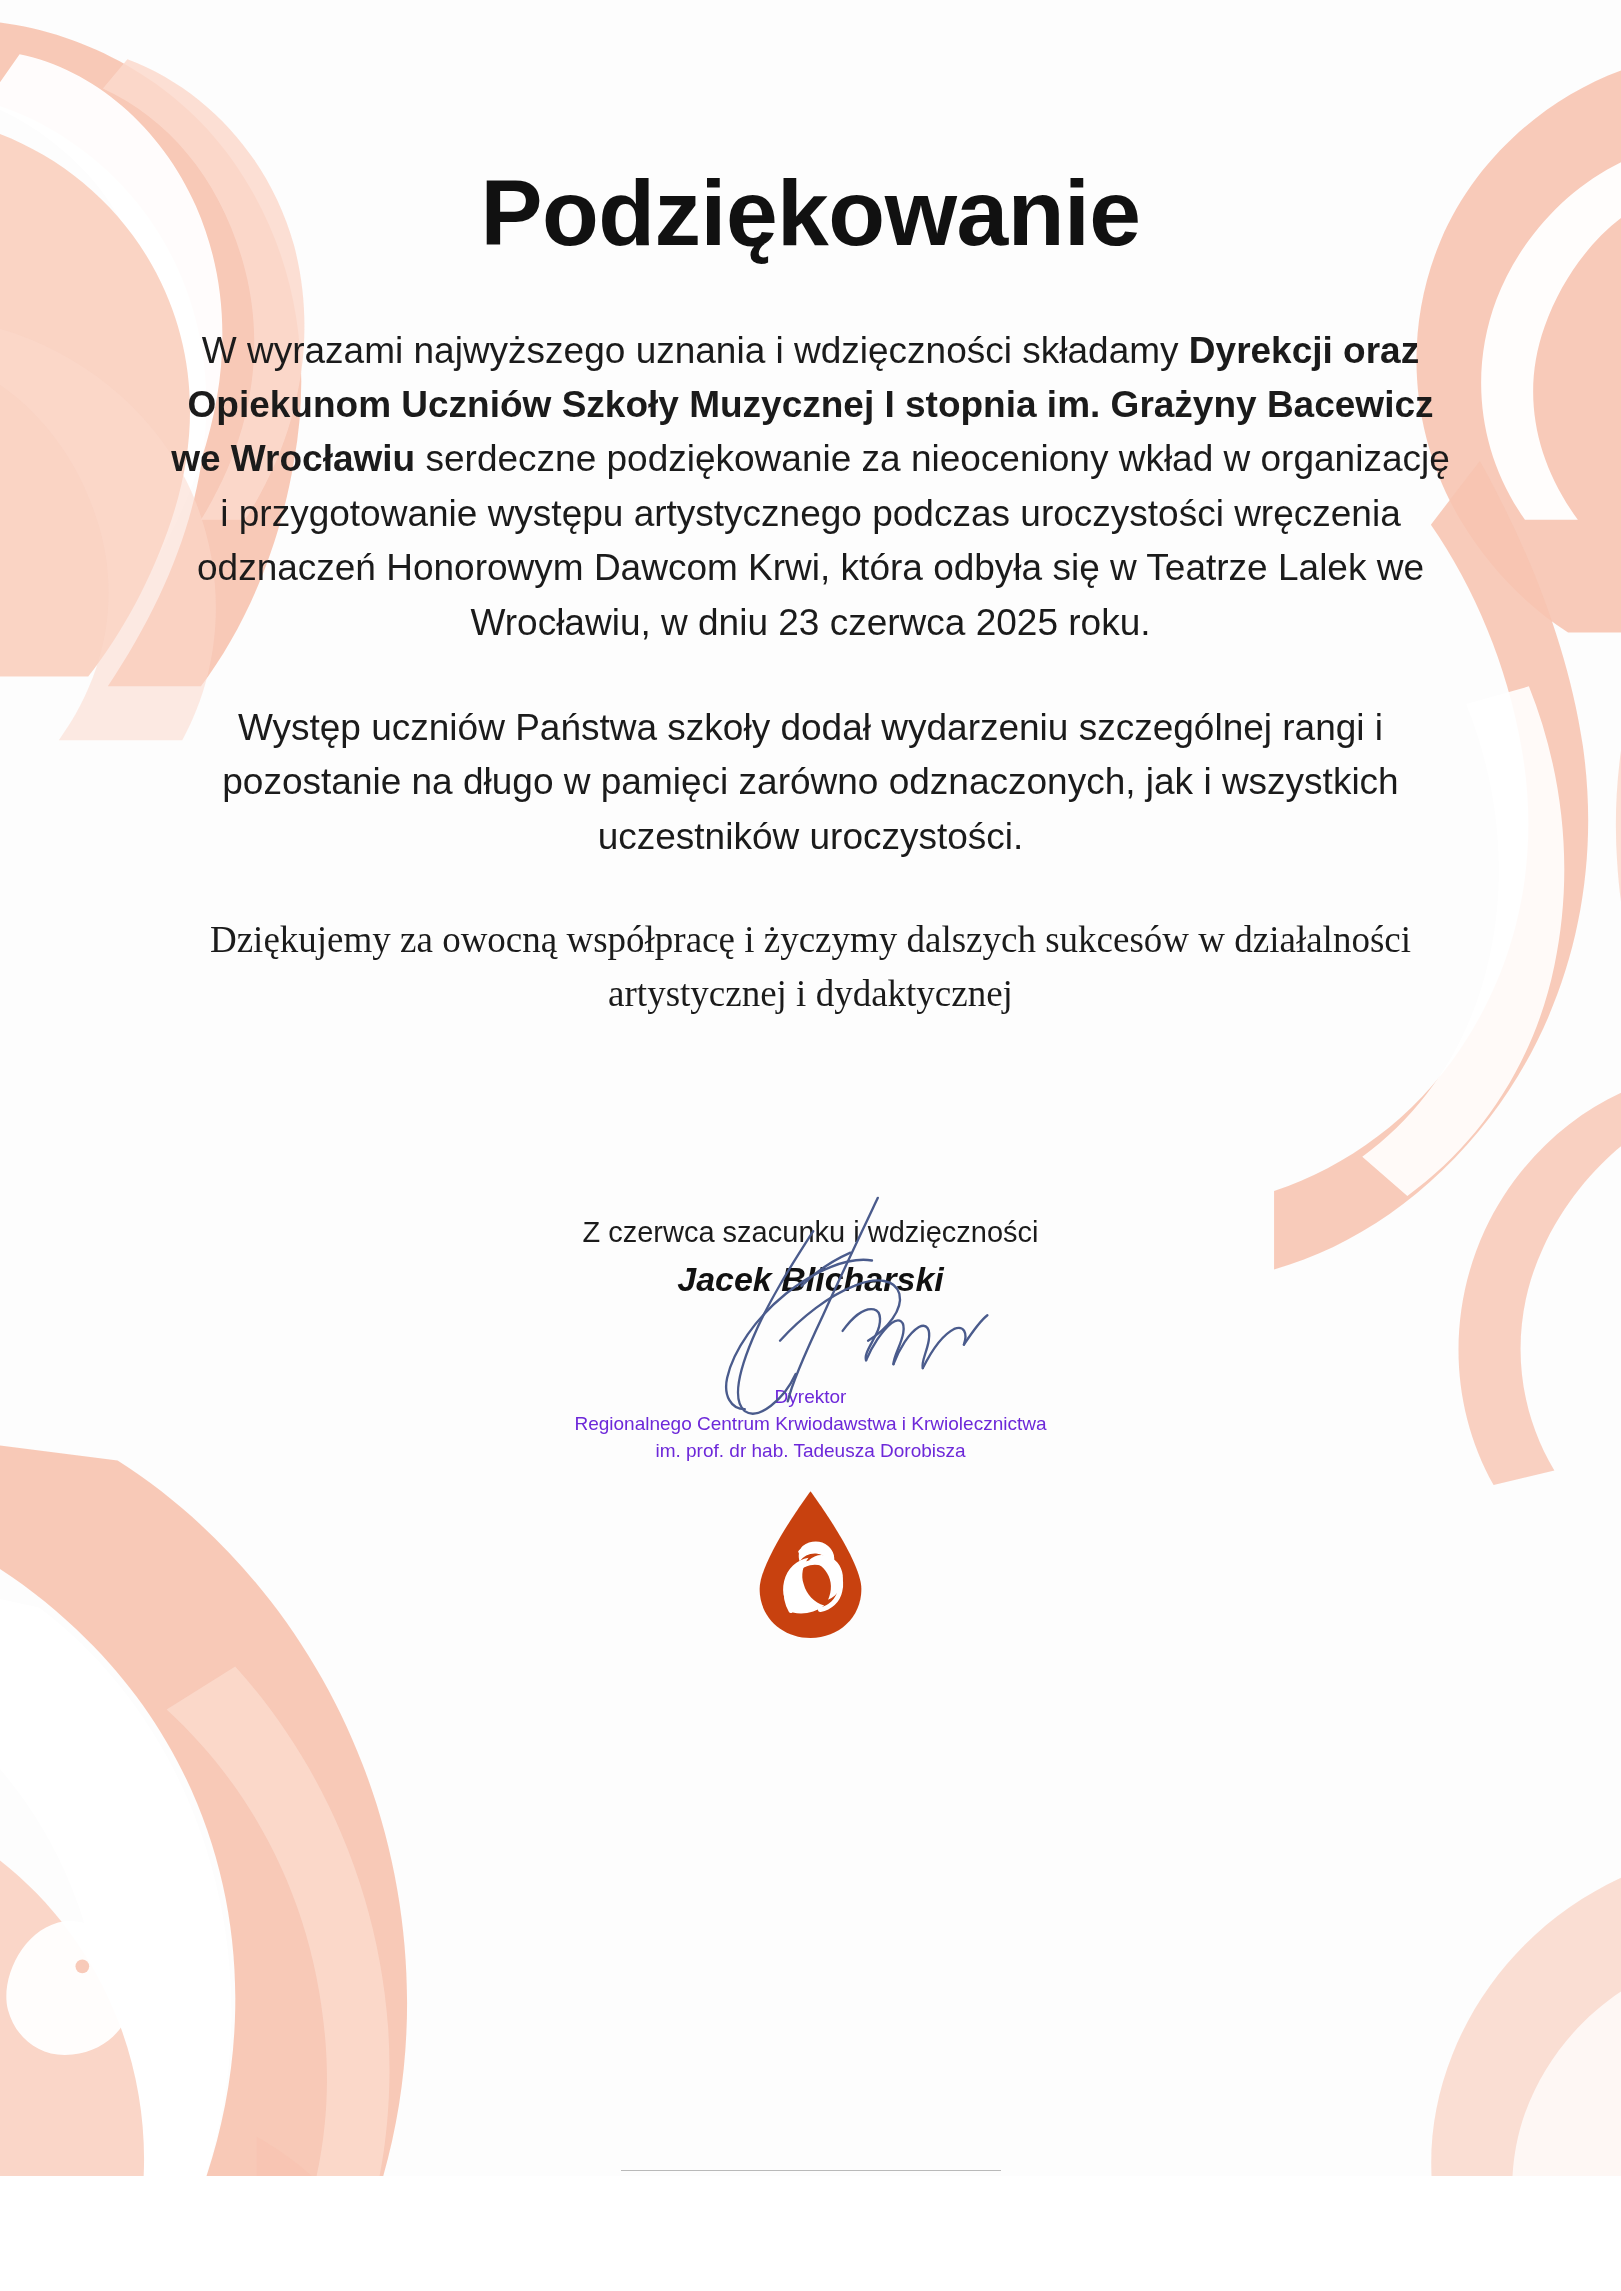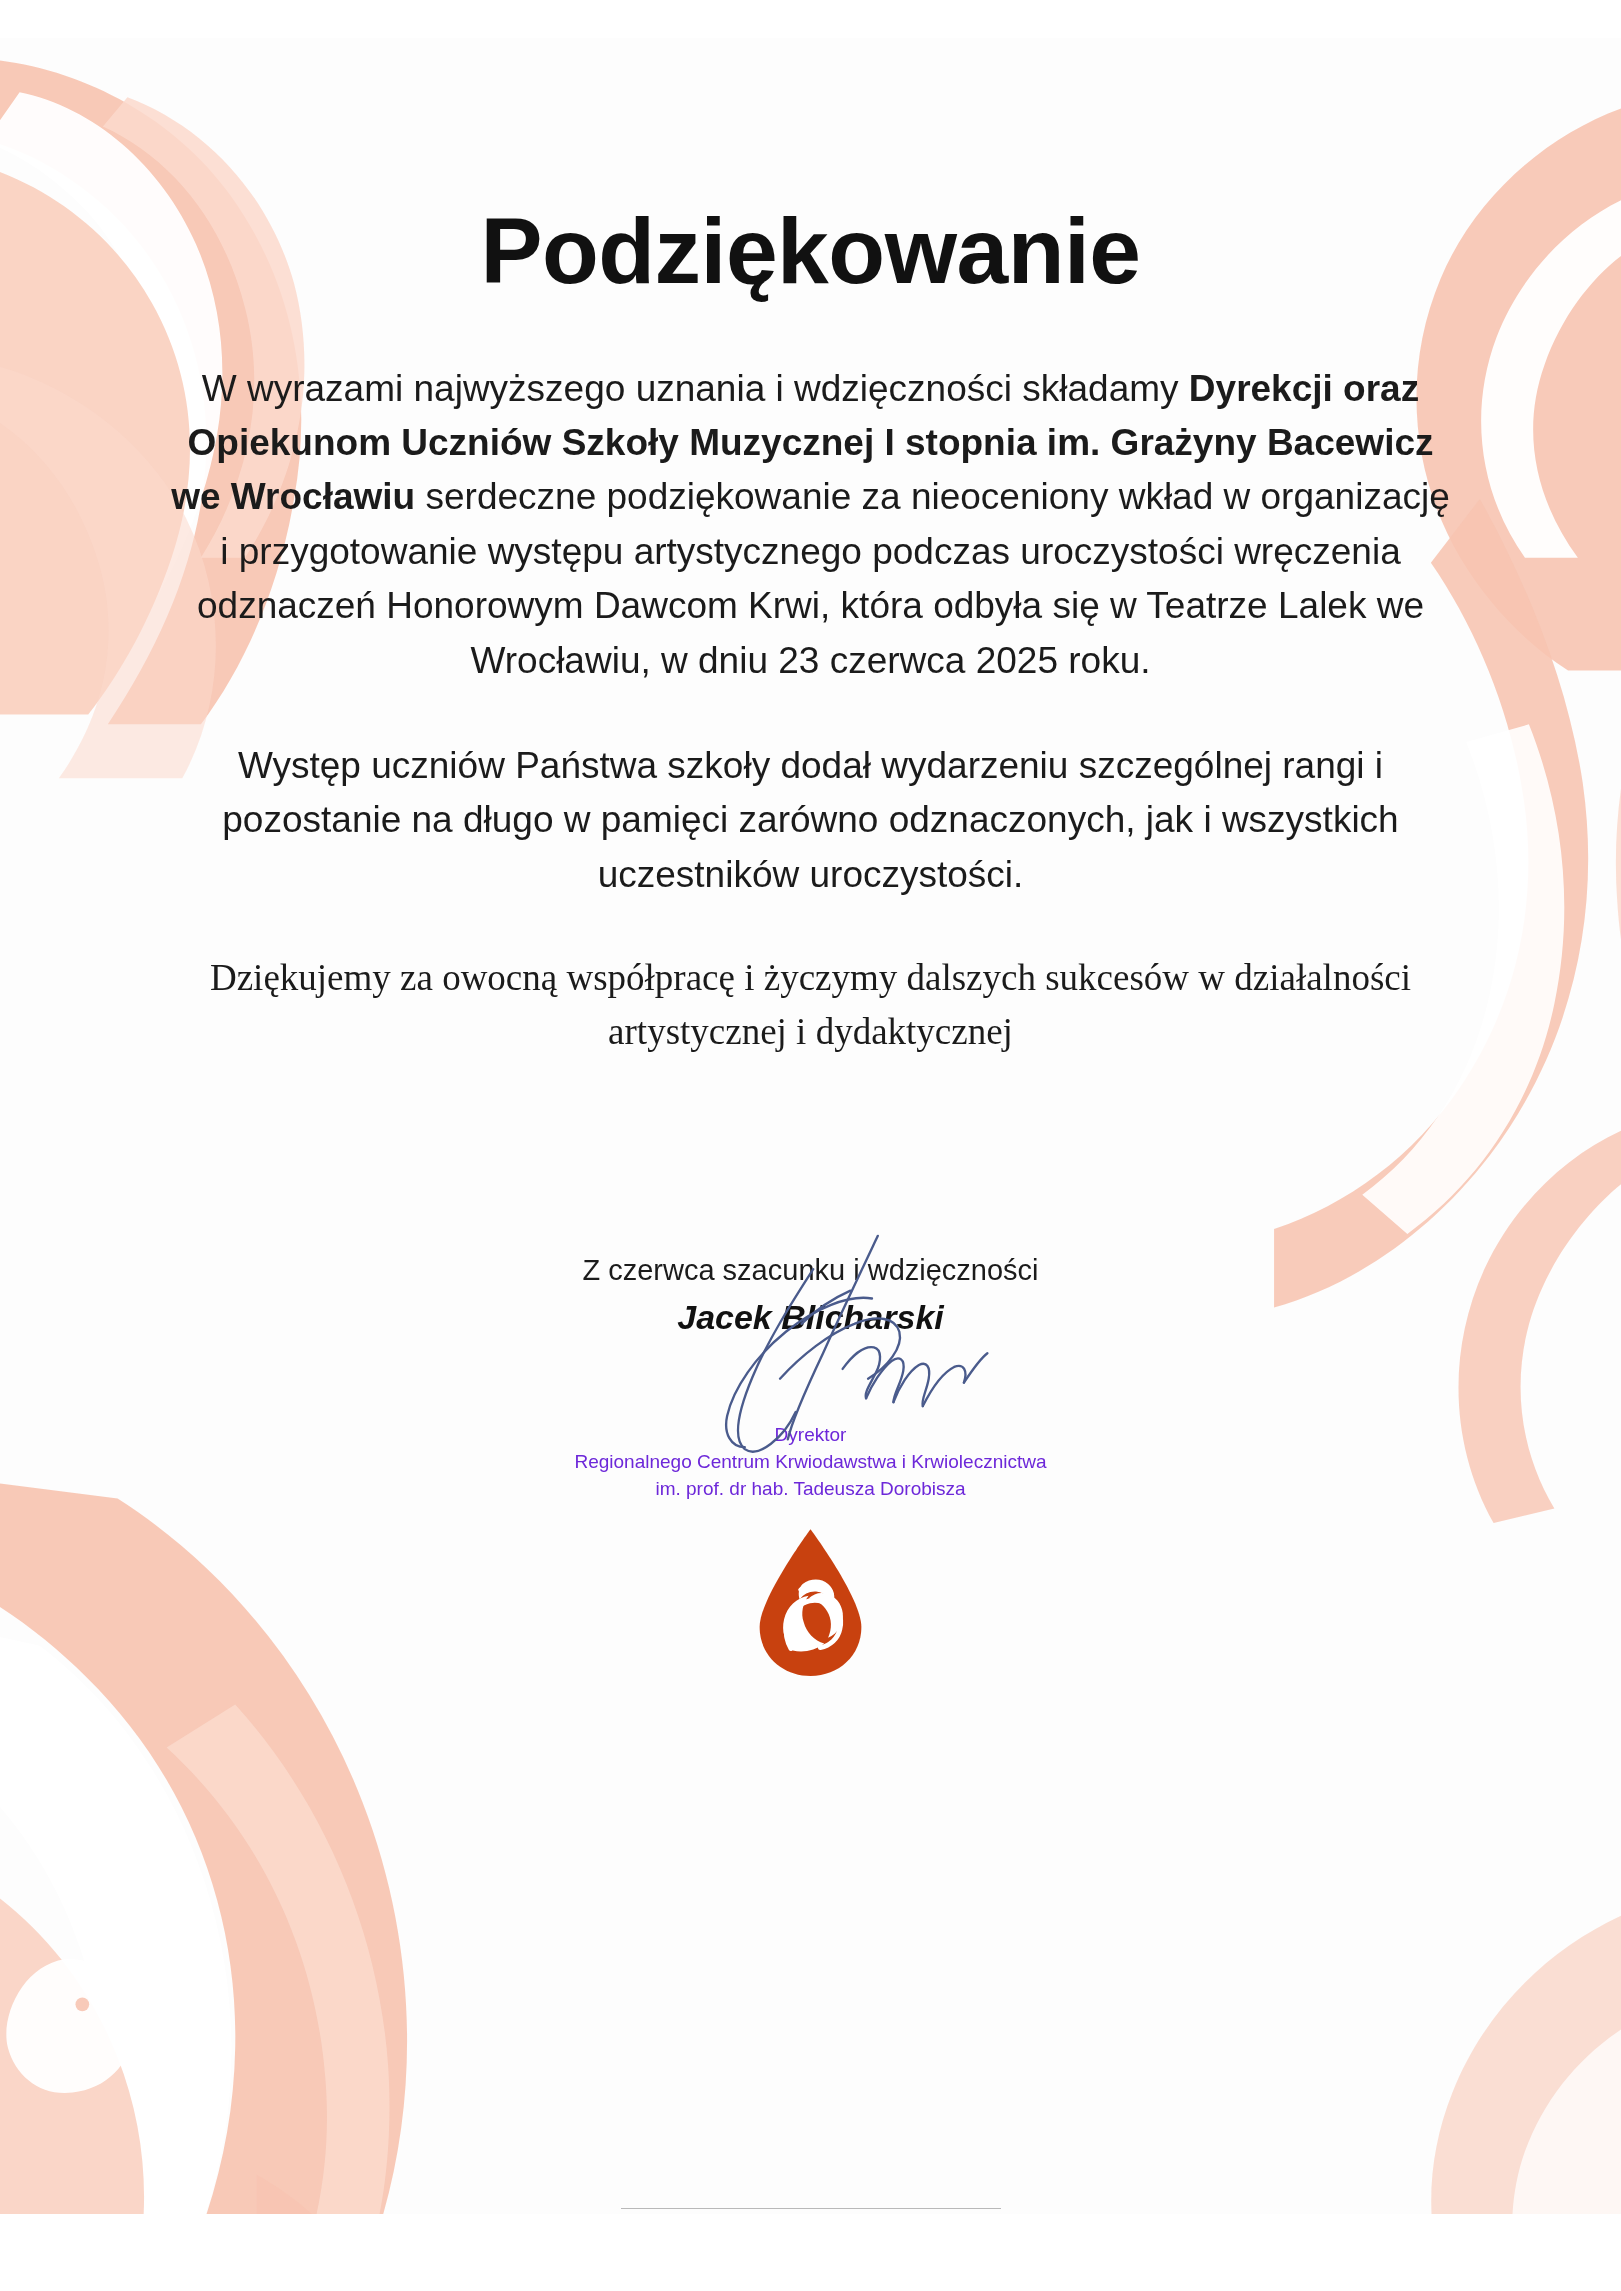--- a/index.html
+++ b/index.html
@@ -9,21 +9,20 @@
   }
   body {
     font-family: "Liberation Sans", sans-serif;
   }
   #page {
     position: relative;
     width: 1621px;
     height: 2176px;
     background: #fdfdfd;
     overflow: hidden;
-    margin-top: 38px;
   }
 
   
   .bg-layer {
     position: absolute;
     inset: 0;
     overflow: hidden;
     pointer-events: none;
   }
   .bg-svg { position: absolute; top: 0; left: 0; }

